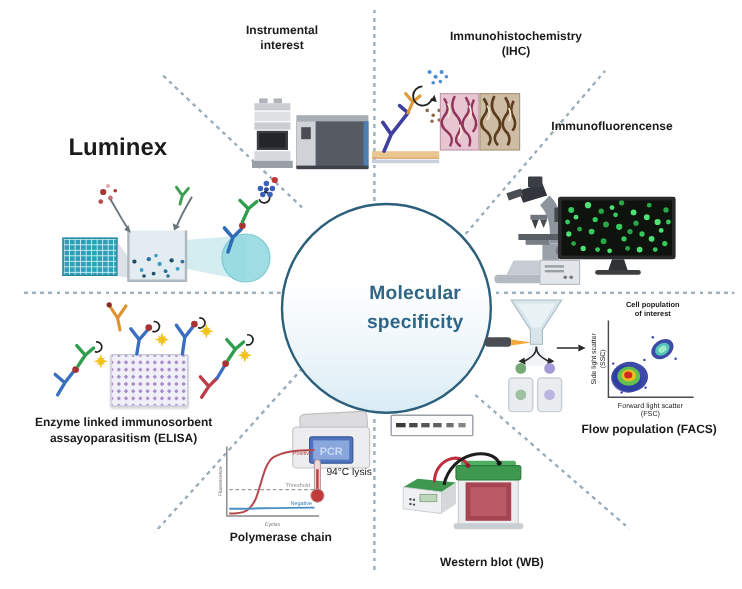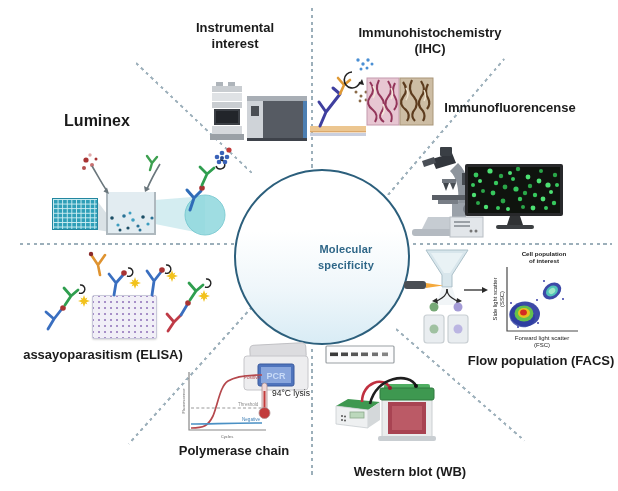--- a/index.html
+++ b/index.html
@@ -7,25 +7,25 @@
          font-family:"Liberation Sans","DejaVu Sans",sans-serif;}
   .dash{position:absolute;height:2px;z-index:1;
         background:repeating-linear-gradient(90deg,#9cafba 0 3.2px,rgba(0,0,0,0) 3.2px 6.8px);
         transform-origin:0 50%;}
   .dash.v{width:2px;
         background:repeating-linear-gradient(180deg,#9cafba 0 3.2px,rgba(0,0,0,0) 3.2px 6.8px);}
   .center-circle{position:absolute;left:234px;top:169px;width:176px;height:176px;border-radius:50%;
         border:2px solid #2c5f7c;z-index:2;display:flex;align-items:center;justify-content:center;
         background:linear-gradient(180deg,#ffffff 35%,#eef6fa 70%,#d9ecf5 100%);
         box-sizing:border-box;}
-  .center-text{text-align:center;font-weight:bold;font-size:11px;line-height:1.5;
+  .center-text{text-align:center;font-weight:bold;font-size:16px;line-height:1.5;
         color:#2e6687;letter-spacing:.2px;margin-left:48px;}
-  .label{position:absolute;z-index:3;font-weight:bold;font-size:13px;line-height:1.25;
+  .label{position:absolute;z-index:3;font-weight:bold;font-size:10px;line-height:1.25;
         color:#1b1b1b;text-align:center;}
-  .label.lum{font-size:16px;}
+  .label.lum{font-size:20px;}
   .icon{position:absolute;z-index:3;}
   .lum-plate{position:absolute;left:52px;top:198px;width:46px;height:32px;z-index:3;
         background-color:#2f9fb8;border:1px solid #2387a0;box-sizing:border-box;
         background-image:linear-gradient(#cdeef3 1px,rgba(0,0,0,0) 1px),
                          linear-gradient(90deg,#cdeef3 1px,rgba(0,0,0,0) 1px);
         background-size:4.6px 4.6px;}
   .elisa-plate{position:absolute;left:92px;top:295px;width:65px;height:44px;z-index:3;
         background-color:#f1eff7;border:1px solid #c9c9da;border-radius:2px;box-sizing:border-box;
         background-image:radial-gradient(#a78fc8 1.2px,rgba(0,0,0,0) 1.5px);
         background-size:6px 6px;background-position:3px 3px;
@@ -69,20 +69,21 @@
   <div class="label" style="left:466px;top:353px;width:150px">
     <div>Flow population (FACS)</div>
   </div>
   <div class="label" style="left:340px;top:464px;width:140px">
     <div>Western blot (WB)</div>
   </div>
   <div class="label" style="left:164px;top:443px;width:140px">
     <div>Polymerase chain</div>
   </div>
   <div class="label" style="left:3px;top:347px;width:200px">
+    <div>Enzyme linked immunosorbent</div>
     <div>assayoparasitism (ELISA)</div>
   </div>
 
   <div class="lum-plate"></div>
   <svg class="icon" style="left:40px;top:140px" width="202" height="108" viewBox="0 0 202 108">
     <polygon points="58,62 70,78 70,92 58,90" fill="#c6d2d8" opacity=".65"></polygon>
     <polygon points="115,60 165,56 165,94 115,84" fill="#aadbe3" opacity=".5"></polygon>
     <circle cx="165" cy="75" r="20" fill="#8fd8de" opacity=".85" stroke="#6cc4cc" stroke-width="1"></circle>
     <path d="M67,52 L67,94 L115,94 L115,52" fill="#e2ecf1" stroke="#aeb8be" stroke-width="2"></path>
     <g>

